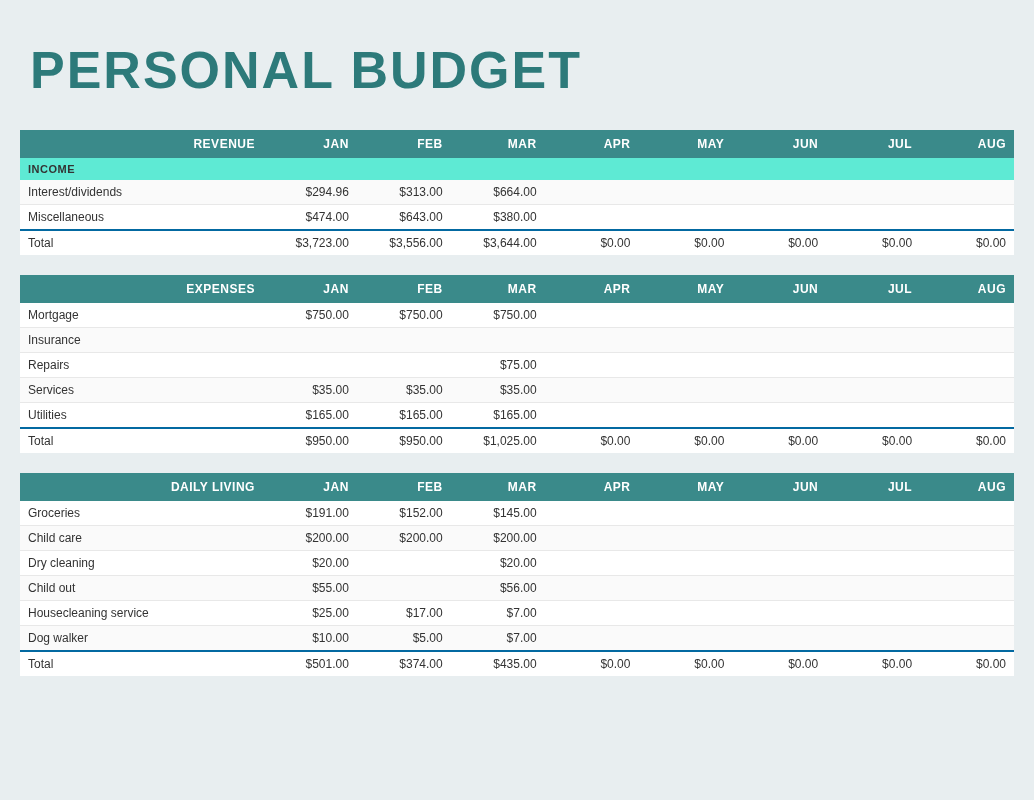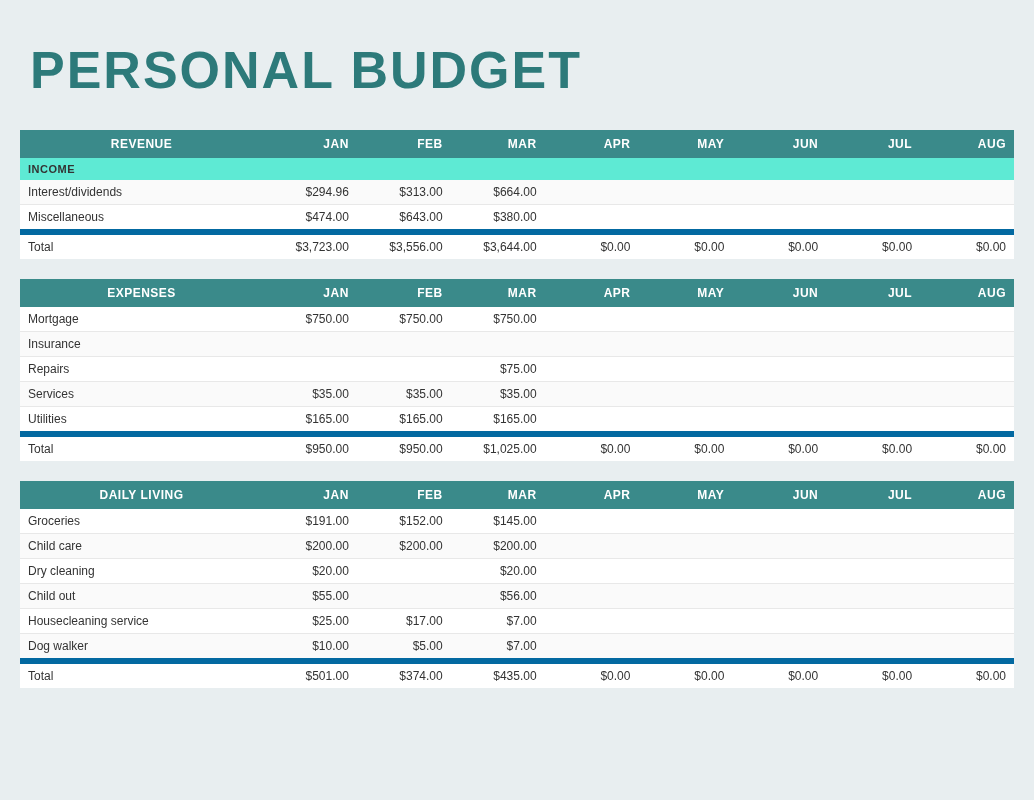--- a/index.html
+++ b/index.html
@@ -24,21 +24,21 @@
     }
     table {
       width: 100%;
       border-collapse: collapse;
     }
     .header-row th {
       background-color: #3a8a8a;
       color: white;
       font-weight: bold;
       padding: 7px 8px;
-      text-align: center;
+      text-align: right;
       font-size: 12px;
       letter-spacing: 0.5px;
     }
     .header-row th:not(:first-child) {
       text-align: right;
     }
     .section-row td {
       background-color: #5eead4;
       font-weight: bold;
       padding: 5px 8px;
@@ -51,21 +51,21 @@
       border-bottom: 1px solid #e8e8e8;
       background-color: white;
     }
     .data-row td:not(:first-child) {
       text-align: right;
     }
     .total-row td {
       padding: 5px 8px;
       font-weight: normal;
       background-color: white;
-      border-top: 6px solid #0369a1;
+      border-top: 2px solid #0369a1;
     }
     .total-row td:not(:first-child) {
       text-align: right;
     }
     .data-row:nth-child(even) td {
       background-color: #fafafa;
     }
     col.first { width: 22%; }
     col.month { width: 8.5%; }
   </style>

